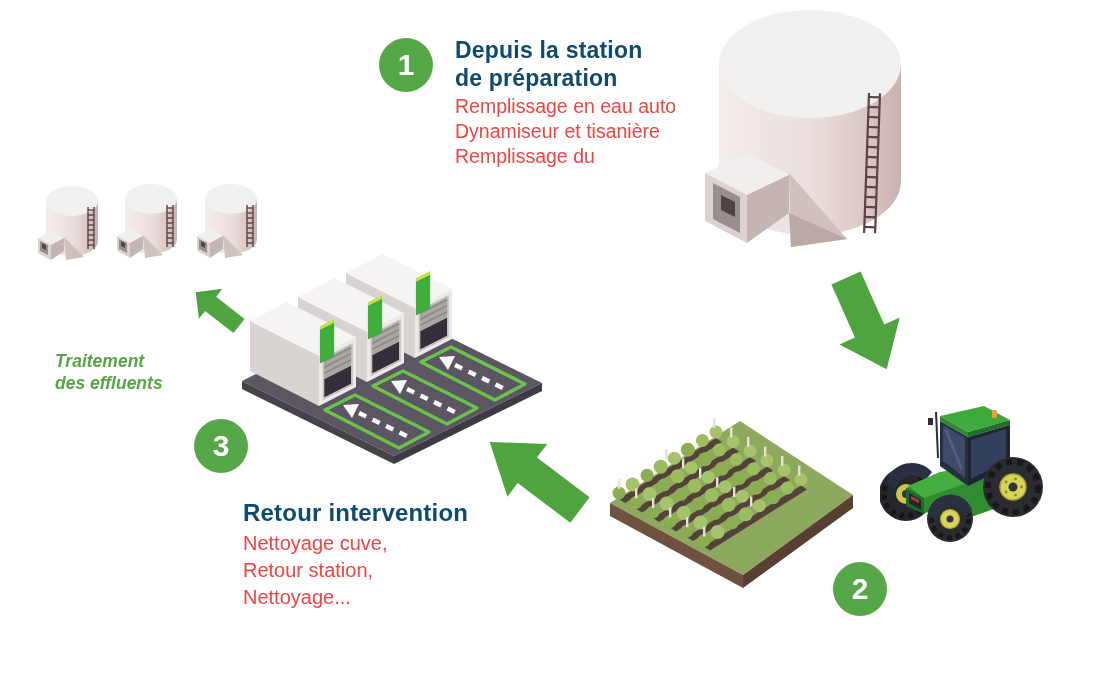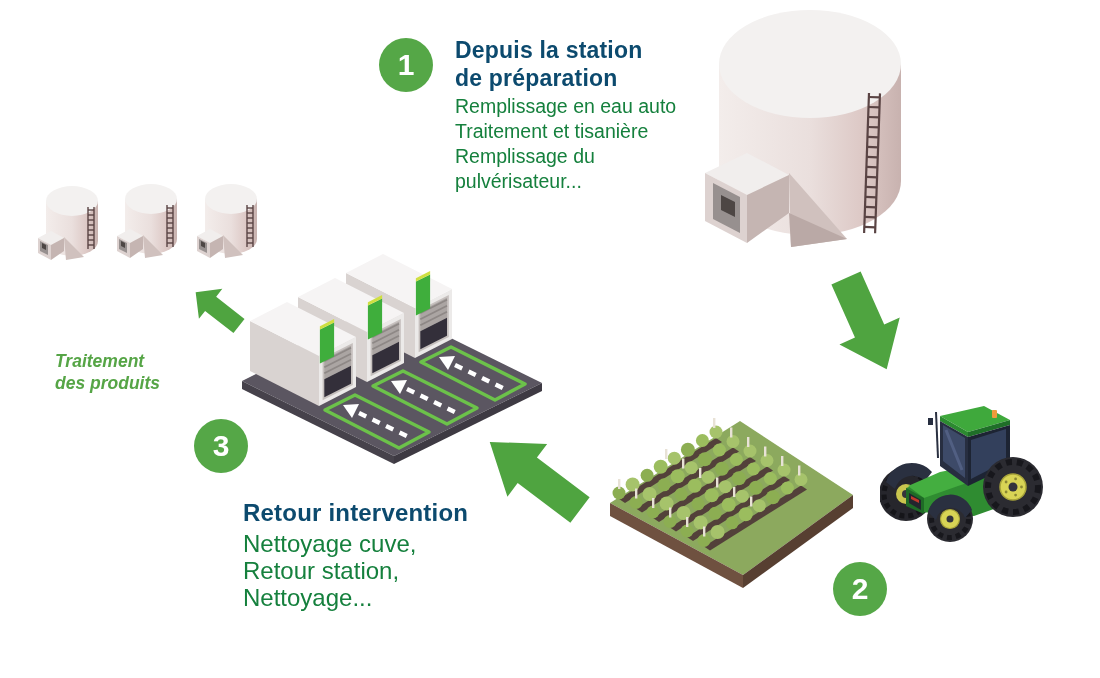--- a/index.html
+++ b/index.html
@@ -8,21 +8,21 @@
     font-family:"Liberation Sans", sans-serif;
   }
   .illus{position:absolute;}
   .badge{
     position:absolute;width:54px;height:54px;border-radius:50%;
     background:#55a747;color:#ffffff;display:flex;align-items:center;justify-content:center;
     font-size:30px;font-weight:bold;
   }
   .step-title{position:absolute;color:#0c4a6e;font-weight:bold;font-size:23px;line-height:28px;letter-spacing:.2px;}
   .step-title.big{font-size:24px;line-height:29px;}
-  .step-body{position:absolute;color:#15803d;font-size:19.5px;line-height:25px;}
+  .step-body{position:absolute;color:#ef4444;font-size:19.5px;line-height:25px;}
   .effluents{position:absolute;color:#56a546;font-weight:bold;font-style:italic;font-size:17.5px;line-height:22px;margin-top:40px;}
   svg{display:block;}
 </style>
 </head>
 <body>
 
 <div class="canvas">
 
   <div class="illus" style="left:693px;top:5px;width:272px;height:250px;">
     <svg width="272" height="250" viewBox="0 0 272 250">
@@ -235,33 +235,32 @@
   <div class="badge" style="left:194px;top:419px;">
     <span>3</span>
   </div>
 
   <div class="step-title" style="left:455px;top:36px;">
     <div>Depuis la station</div>
     <div>de préparation</div>
   </div>
   <div class="step-body" style="left:455px;top:94px;">
     <div>Remplissage en eau auto</div>
-    <div>Traitement et tisanière</div>
+    <div>Dynamiseur et tisanière</div>
     <div>Remplissage du</div>
-    <div>pulvérisateur...</div>
   </div>
 
   <div class="effluents" style="left:55px;top:310px;">
     <div>Traitement</div>
-    <div>des produits</div>
+    <div>des effluents</div>
   </div>
 
   <div class="step-title big" style="left:243px;top:498px;">
     <div>Retour intervention</div>
   </div>
-  <div class="step-body" style="left:243px;top:530px;font-size:24px;line-height:27px;">
+  <div class="step-body" style="left:243px;top:530px;font-size:20px;line-height:27px;">
     <div>Nettoyage cuve,</div>
     <div>Retour station,</div>
     <div>Nettoyage...</div>
   </div>
 
 
 </div>
 
 </body></html>

